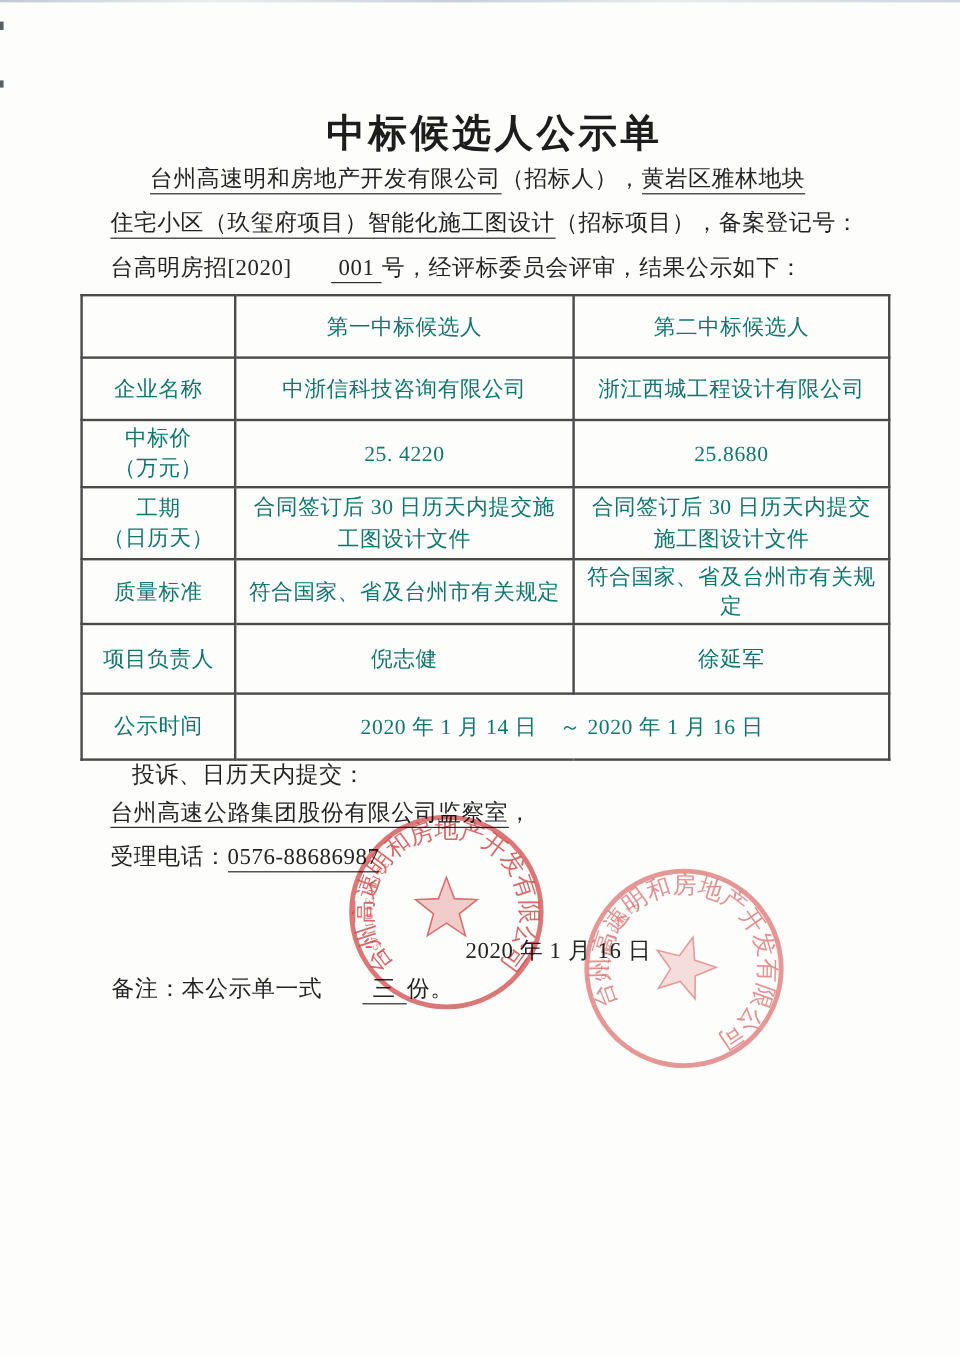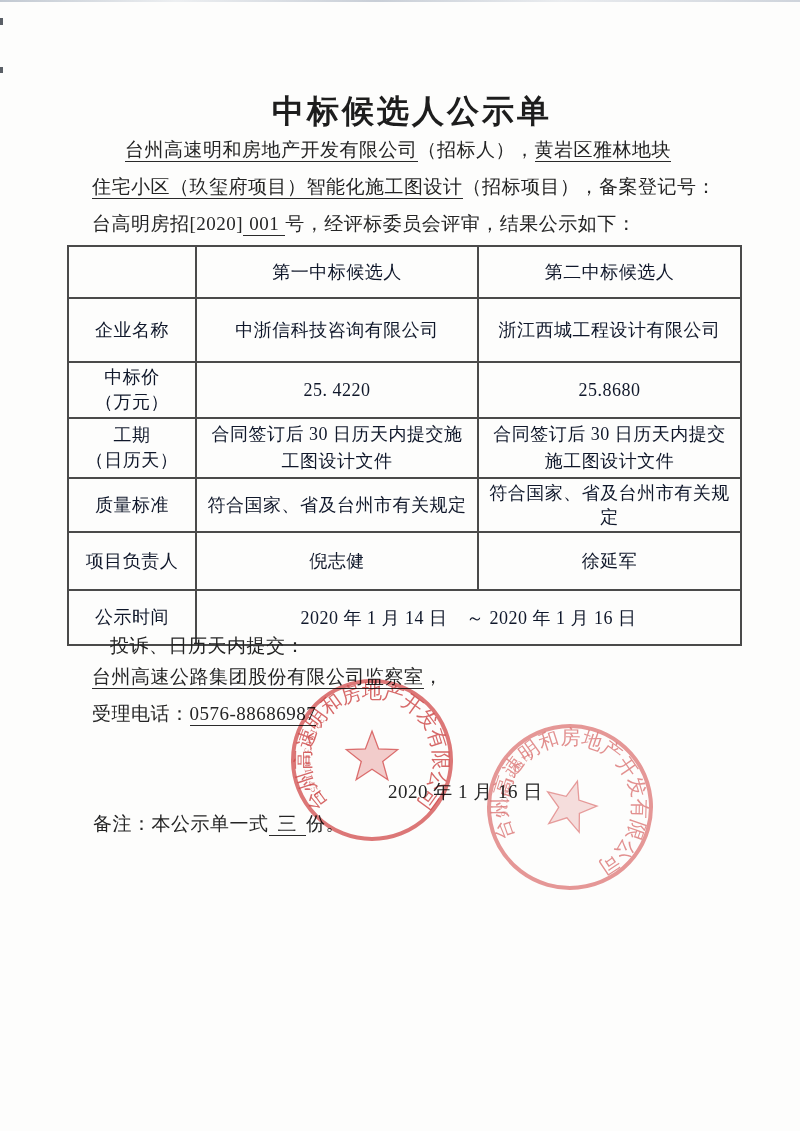--- a/index.html
+++ b/index.html
@@ -21,26 +21,26 @@
     position:absolute;top:90px;left:16px;width:792px;text-align:center;
     font-family:"DejaVu Sans","Liberation Sans",sans-serif;
     font-weight:bold;font-size:32px;letter-spacing:3px;color:#1d1d1d;
   }
 
   .intro{position:absolute;left:92px;top:131px;width:640px;
     font-size:19px;line-height:37px;letter-spacing:.5px;}
   .intro .line{white-space:nowrap;}
   .intro .indent{text-indent:33px;}
   .u{border-bottom:1.6px solid #2a2a2a;padding-bottom:1px;}
-  .u-num{border-bottom:1.6px solid #2a2a2a;padding:0 6px 1px 6px;}
+  .u-num{border-bottom:1.6px solid #2a2a2a;padding:0 6px 1px 6px;margin-left:33px;}
 
   table.bid{
     position:absolute;left:67px;top:245px;width:673px;
     border-collapse:collapse;table-layout:fixed;
-    font-size:18px;color:#0f172a;
+    font-size:18px;color:#0f766e;
   }
   table.bid td{
     border:2px solid #4a4a4a;text-align:center;vertical-align:middle;
     padding:2px 6px;letter-spacing:.5px;
   }
   td.lbl{white-space:pre-line;line-height:25px;}
   td.wrap{line-height:27px;padding:2px 10px;font-family:Liberation Serif, serif;}
 
   .fline{position:absolute;font-size:19px;letter-spacing:.5px;white-space:nowrap;}
   .f-complaint{left:110px;top:633px;}
@@ -78,21 +78,21 @@
         <col style="width:128px">
         <col style="width:282px">
         <col style="width:263px">
       </colgroup>
     <tbody>
         <tr style="height:52px">
       <td class="lbl"></td>
       <td>第一中标候选人</td>
       <td>第二中标候选人</td>
     </tr>
-    <tr style="height:64px">
+    <tr style="height:52px">
       <td class="lbl">企业名称</td>
       <td>中浙信科技咨询有限公司</td>
       <td>浙江西城工程设计有限公司</td>
     </tr>
     <tr style="height:55px">
       <td class="lbl">中标价
 （万元）</td>
       <td>25. 4220</td>
       <td>25.8680</td>
     </tr>

